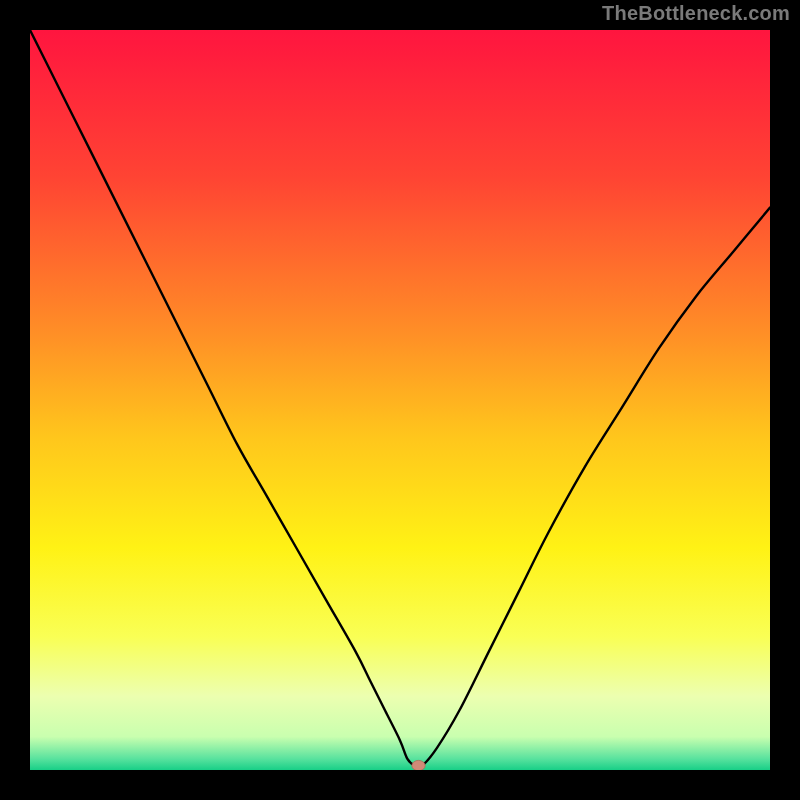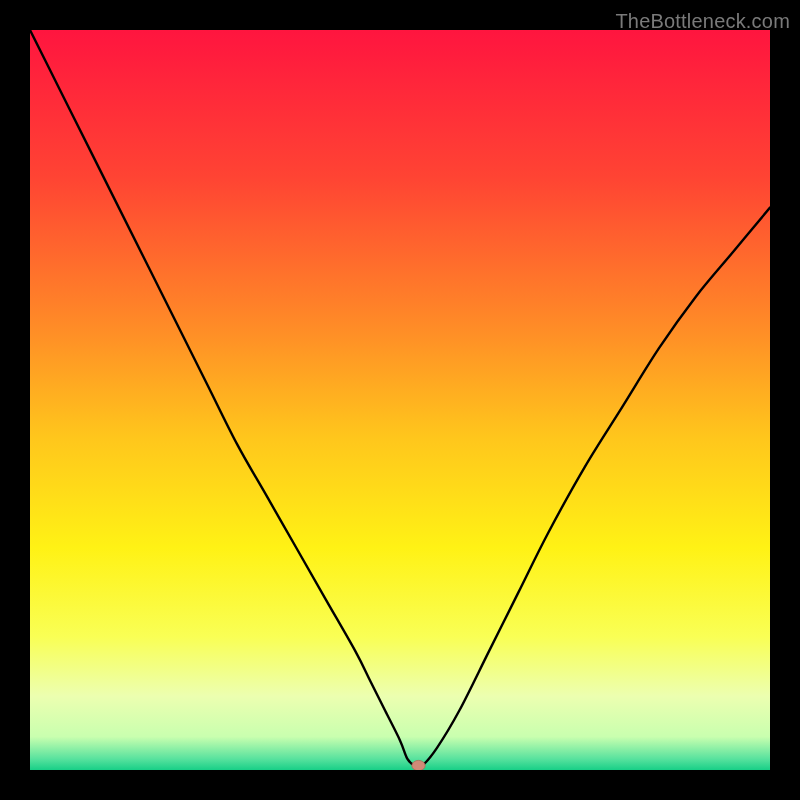--- a/index.html
+++ b/index.html
@@ -11,25 +11,25 @@
     font-family: Arial, Helvetica, sans-serif;
   }
   .frame {
     position: relative;
     width: 800px;
     height: 800px;
     background: #000;
   }
   .watermark {
     position: absolute;
-    top: 10px;
+    top: 2px;
     right: 10px;
     color: #7a7a7a;
     font-size: 20px;
-    font-weight: 400;
+    font-weight: 700;
     letter-spacing: 0.2px;
     z-index: 20;
   }
   .plot {
     position: absolute;
     left: 30px;
     top: 30px;
     width: 740px;
     height: 740px;
     overflow: hidden;

